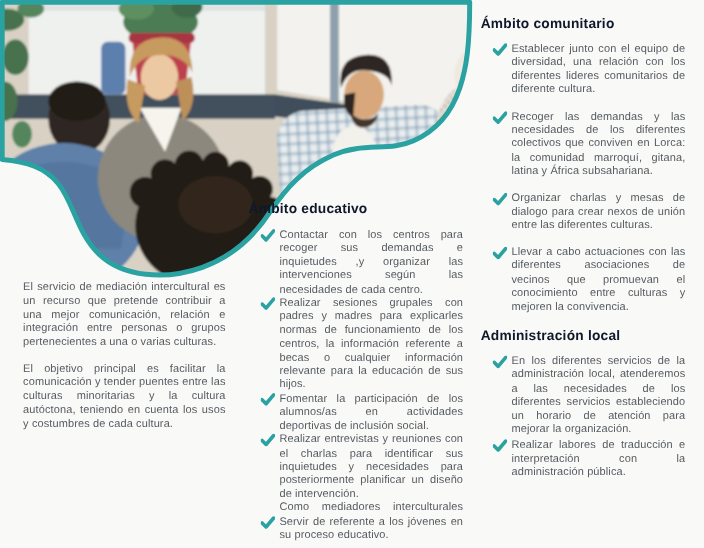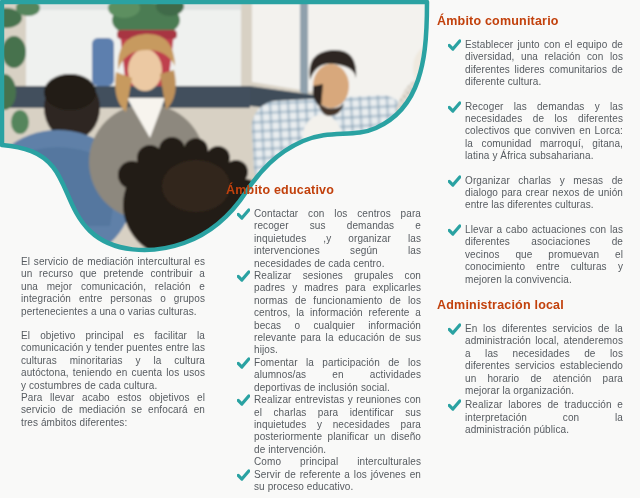--- a/index.html
+++ b/index.html
@@ -10,21 +10,21 @@
     -webkit-font-smoothing:antialiased;
   }
   .page{position:absolute;inset:0;width:640px;height:498px;}
   .photo-wrap{position:absolute;left:0;top:0;width:440px;height:260px;}
   .col{position:absolute;}
   .col-left{left:21px;top:256px;width:184px;}
   .col-mid{left:226px;top:183px;width:206px;}
   .col-right{left:437px;top:14px;width:197px;}
   h2.sec-title{
     margin:0 0 8px 0;
-    font-size:12.5px;font-weight:700;color:#c2410c;letter-spacing:.2px;
+    font-size:12.5px;font-weight:700;color:#0f172a;letter-spacing:.2px;
   }
   .col-left h2.sec-title{margin-bottom:9px;}
   .body-text{
     font-size:10px;line-height:12.4px;color:#565b60;
     text-align:justify;letter-spacing:.1px;
   }
   .para{margin:0 0 12px 0;}
   .para.tight{margin:0;}
   ul.check-list{list-style:none;margin:11px;padding:0 0 0 17px;}
   ul.check-list li{position:relative;margin:0;}
@@ -136,21 +136,20 @@
         <ellipse cx="10" cy="240" rx="42" ry="28" fill="#383d42"></ellipse>
       </g>
 
       <path d="M2,2 H427 C427,42 424,62 418,80 C410,104 396,119 376,128 C354,138 330,129 303,141 C276,153 260,171 246,192 C231,215 212,233 184,243 C150,255 112,252 90,231 C70,212 67,184 53,167 C41,152 24,147 2,145 Z" fill="none" stroke="#2aa2a2" stroke-width="4.5" stroke-linejoin="round"></path>
     </svg>
   </div>
 
   <div class="col col-left">
     <p class="body-text para">El servicio de mediación intercultural es un recurso que pretende contribuir a una mejor comunicación, relación e integración entre personas o grupos pertenecientes a una o varias culturas.</p>
     <p class="body-text para tight">El objetivo principal es facilitar la comunicación y tender puentes entre las culturas minoritarias y la cultura autóctona, teniendo en cuenta los usos y costumbres de cada cultura.</p>
-    <p class="body-text para tight">Para llevar acabo estos objetivos el servicio de mediación se enfocará en tres ámbitos diferentes:</p>
   </div>
 
   <div class="col col-mid">
     <h2 class="sec-title">Ámbito educativo</h2>
     <ul class="check-list body-text">
       <li>
         <span class="chk">
             <svg viewBox="0 0 16 14">
               <path d="M1.5 7.5 L6 12 L14.5 2" stroke="currentColor" stroke-width="4" fill="none" stroke-linecap="round" stroke-linejoin="round"></path>
             </svg>
@@ -173,21 +172,21 @@
           </span>
         <span>Fomentar la participación de los alumnos/as en actividades deportivas de inclusión social.</span>
       </li>
       <li>
         <span class="chk">
             <svg viewBox="0 0 16 14">
               <path d="M1.5 7.5 L6 12 L14.5 2" stroke="currentColor" stroke-width="4" fill="none" stroke-linecap="round" stroke-linejoin="round"></path>
             </svg>
           </span>
         <span>Realizar entrevistas y reuniones con el charlas para identificar sus inquietudes y necesidades para posteriormente planificar un diseño de intervención.</span>
-        <div class="note-line">Como principal interculturales</div>
+        <div class="note-line">Como mediadores interculturales</div>
       </li>
       <li>
         <span class="chk">
             <svg viewBox="0 0 16 14">
               <path d="M1.5 7.5 L6 12 L14.5 2" stroke="currentColor" stroke-width="4" fill="none" stroke-linecap="round" stroke-linejoin="round"></path>
             </svg>
           </span>
         <span>Servir de referente a los jóvenes en su proceso educativo.</span>
       </li>
     </ul>

